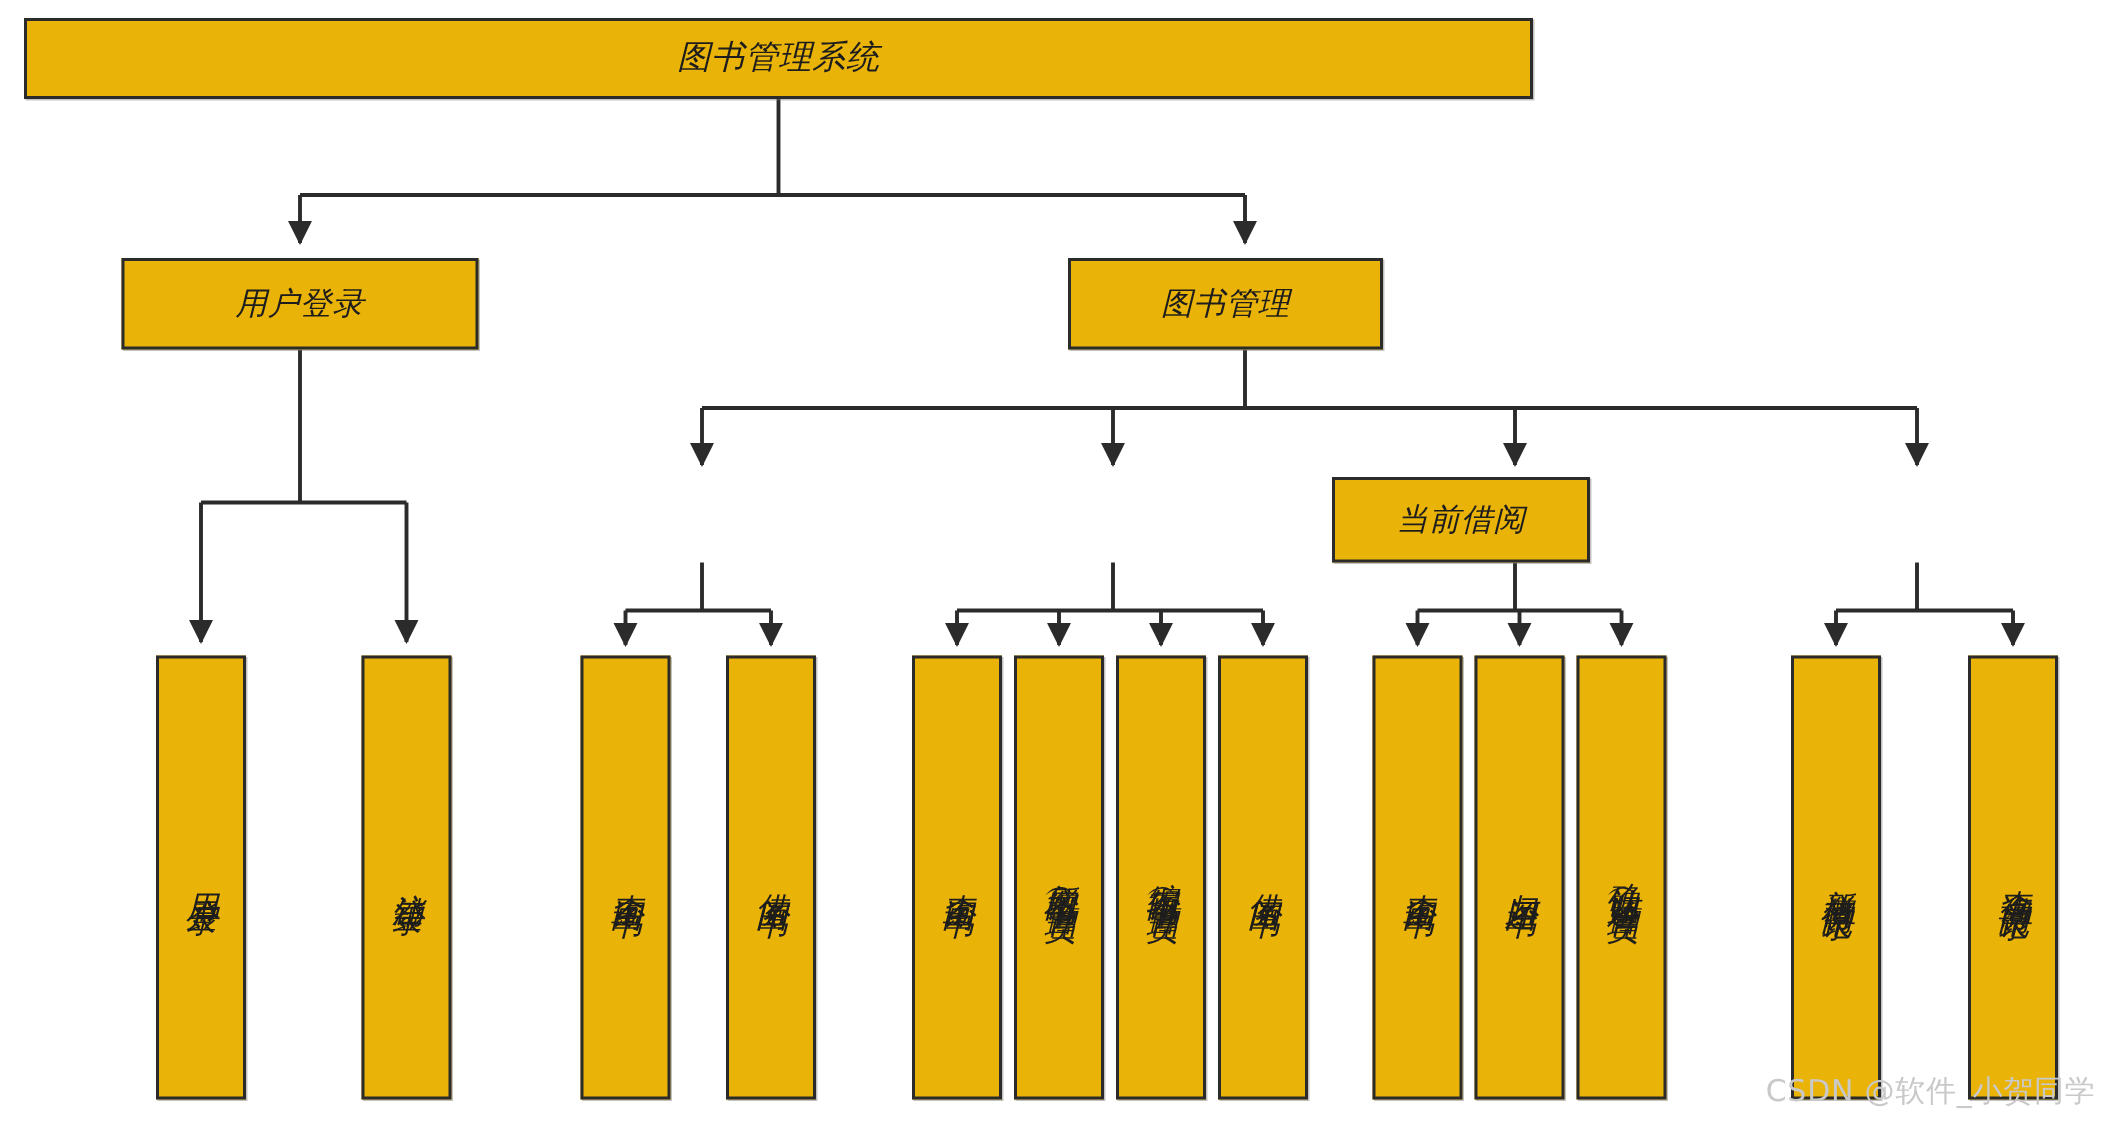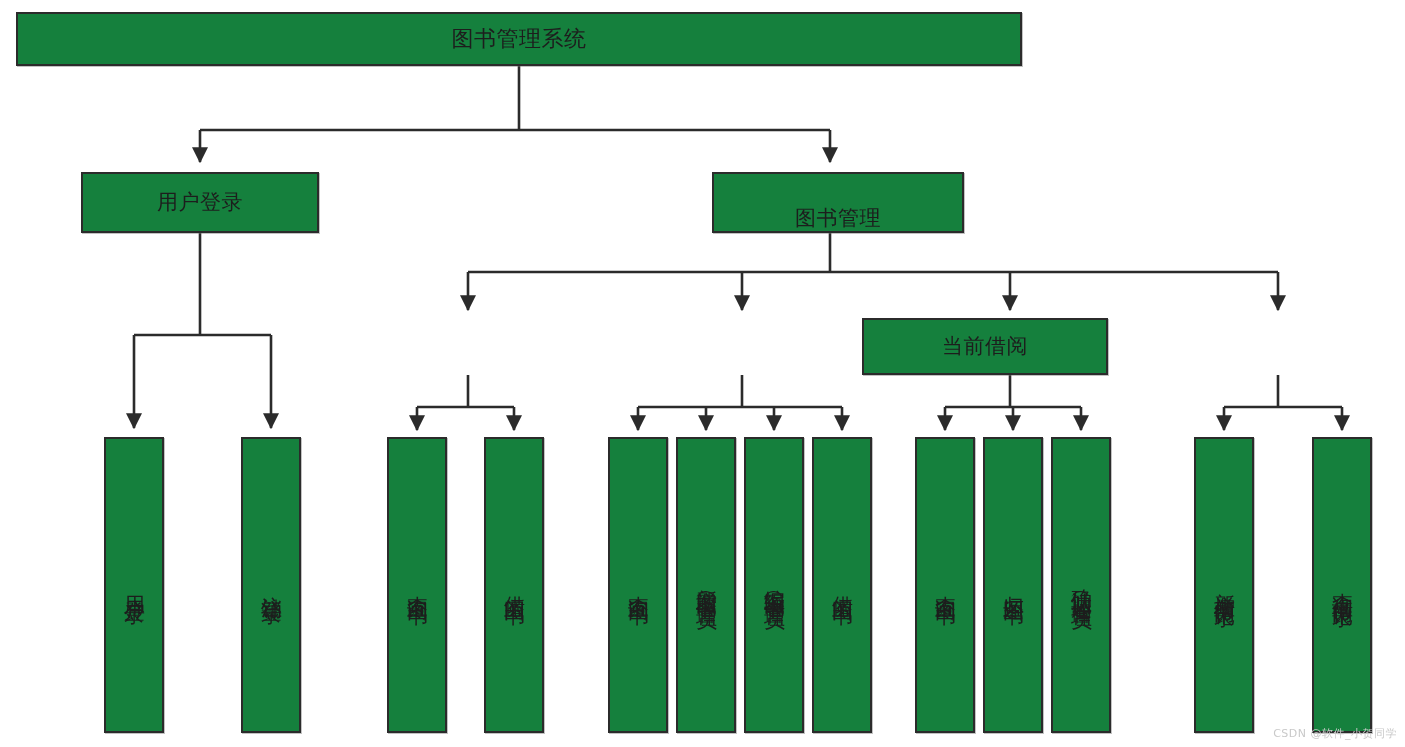--- a/index.html
+++ b/index.html
@@ -22,28 +22,29 @@
     position: absolute;
     left: 0;
     top: 0;
     width: 1405px;
     height: 747px;
     pointer-events: none;
   }
   .node {
     position: absolute;
     box-sizing: border-box;
-    background: #15803d;
+    background: #eab308;
     border: 2px solid #2b2b2b;
     box-shadow: 1px 1px 0 rgba(120,120,120,0.45);
     display: flex;
     align-items: center;
     justify-content: center;
     color: #1d1d1d;
     z-index: 2;
+    font-style: italic;
   }
   .node .lbl {
     display: block;
     text-align: center;
     line-height: 1.18;
     white-space: nowrap;
   }
   
   .node.horiz .lbl {
     font-size: 21px;
@@ -63,21 +64,21 @@
     font-size: 21px;
     line-height: 1.0;
     letter-spacing: 3px;
     white-space: normal;
     max-height: 100%;
   }
   #watermark {
     position: absolute;
     right: 8px;
     bottom: 6px;
-    font-size: 11px;
+    font-size: 20px;
     color: #c9c9c9;
     letter-spacing: 0.5px;
     z-index: 5;
     white-space: nowrap;
     font-family: "DejaVu Sans", "Liberation Sans", sans-serif;
   }
 </style>
 </head>
 <body>
 
@@ -134,27 +135,27 @@
   </svg>
 
   <div class="node horiz root" style="left:16px; top:12px; width:1006px; height:54px;">
     <span class="lbl">图书管理系统</span>
   </div>
 
   <div class="node horiz" style="left:81px; top:172px; width:238px; height:61px;">
     <span class="lbl">用户登录</span>
   </div>
 
-  <div class="node horiz" style="left:712px; top:172px; width:252px; height:61px;align-items:flex-end;">
+  <div class="node horiz" style="left:712px; top:172px; width:210px; height:61px;">
     <span class="lbl">图书管理</span>
   </div>
 
 
 
-  <div class="node horiz" style="left:862px; top:318px; width:246px; height:57px;">
+  <div class="node horiz" style="left:888px; top:318px; width:172px; height:57px;">
     <span class="lbl">当前借阅</span>
   </div>
 
 
   <div class="node vert" style="left:104px; top:437px; width:60px; height:296px;">
     <span class="lbl">用户登录</span>
   </div>
 
   <div class="node vert" style="left:241px; top:437px; width:60px; height:296px;">
     <span class="lbl">注销登录</span>

